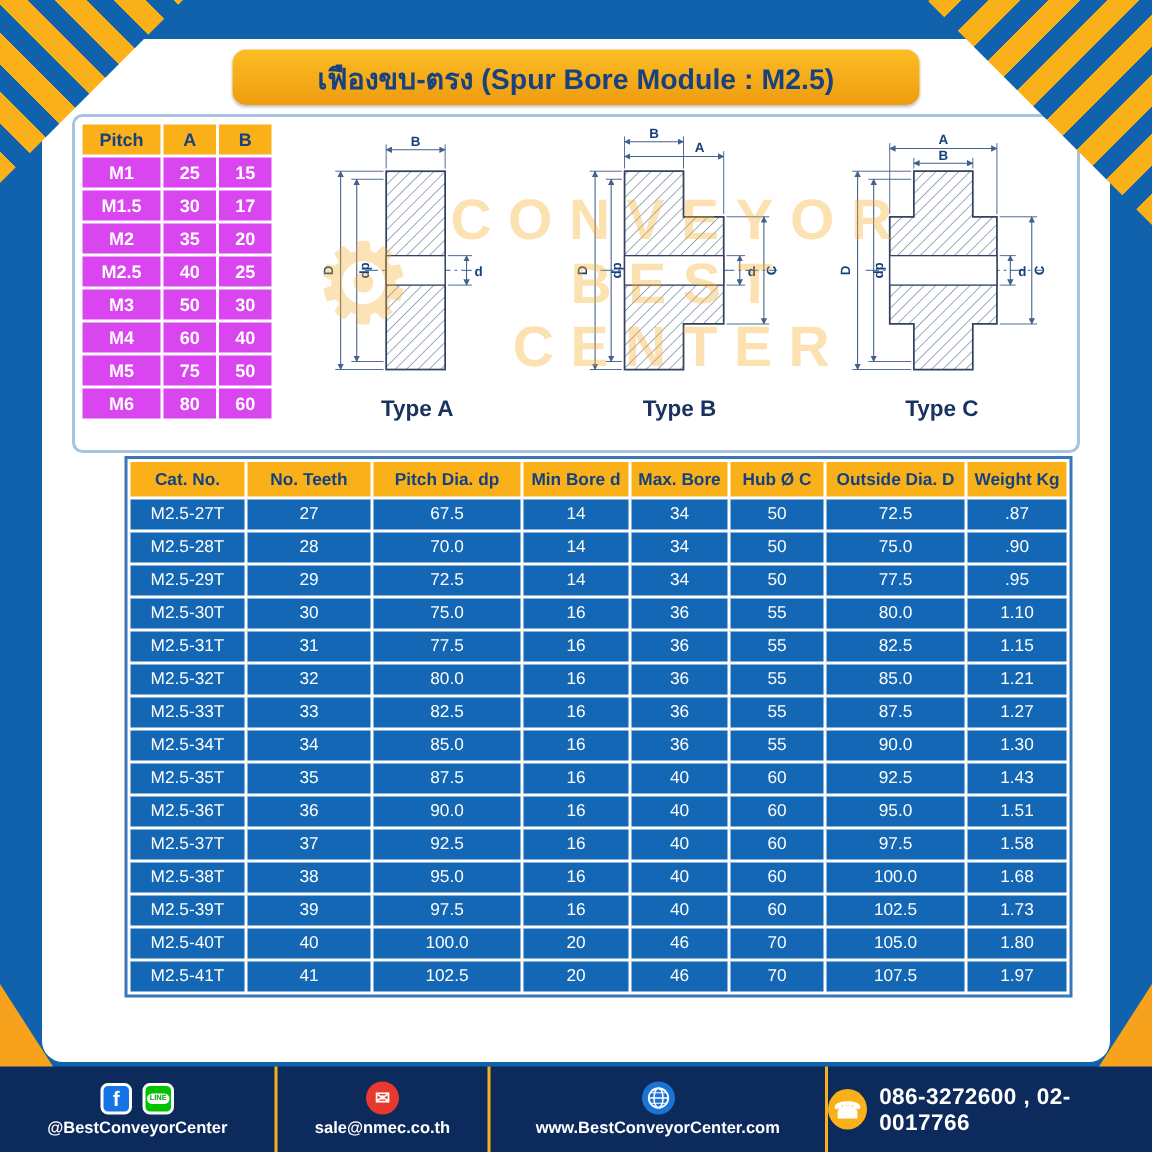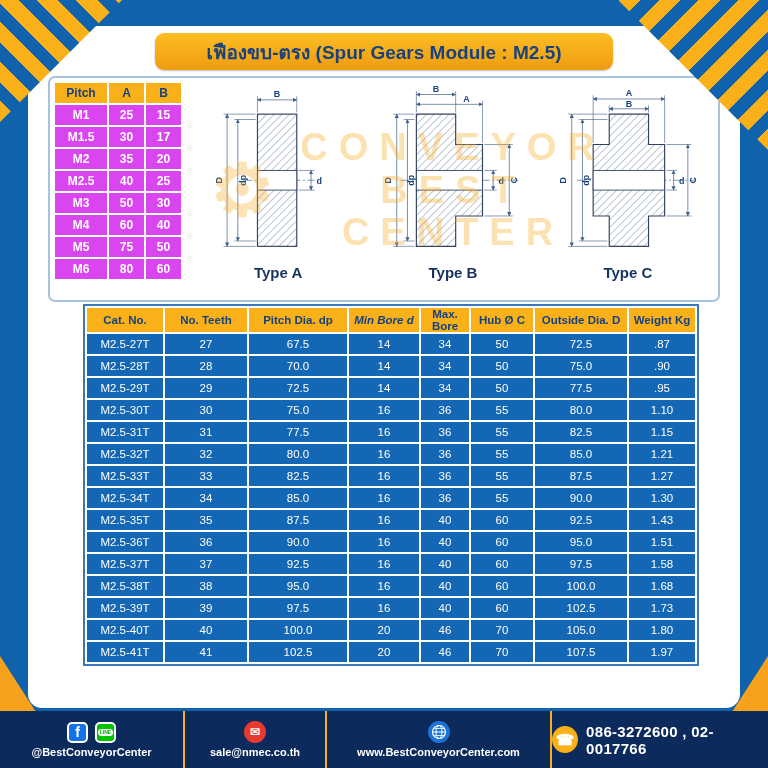--- a/index.html
+++ b/index.html
@@ -60,22 +60,22 @@
   .ext { stroke:#44618c; stroke-width:0.7; }
   .dim { stroke:#44618c; stroke-width:0.8; }
   .lbl { fill:#17417d; font-size:10px; font-weight:600; font-family:"Liberation Sans",sans-serif; }
 
   .gear-table { position:absolute; left:57px; top:280px; outline:2px solid #3a76b9; }
   .gear-table th, .gear-table td { border:2px solid #ffffff; text-align:center; }
   .gear-table th { background:#f9b019; color:#14427f; font-size:11.5px; font-weight:bold;
     height:25px; padding:0 3px;margin-left:27px; }
   .gear-table td { background:#1467b4; color:#ffffff; font-size:11.5px; height:22px; }
   .gear-table th:nth-child(1){width:78px;} .gear-table th:nth-child(2){width:84px;}
-  .gear-table th:nth-child(3){width:100px;} .gear-table th:nth-child(4){width:72px;font-style:italic;}
-  .gear-table th:nth-child(5){width:50px;} .gear-table th:nth-child(6){width:64px;}
+  .gear-table th:nth-child(3){width:100px;} .gear-table th:nth-child(4){width:72px;}
+  .gear-table th:nth-child(5){width:66px;} .gear-table th:nth-child(6){width:64px;}
   .gear-table th:nth-child(7){width:94px;} .gear-table th:nth-child(8){width:68px;}
 
   .footer { position:absolute; left:0; bottom:0; width:768px; height:57px;
     background:#0c2a5c; z-index:3; display:flex; align-items:stretch; }
   .fsec { display:flex; flex-direction:column; align-items:center; justify-content:center;
     gap:3px; color:#ffffff; font-weight:bold; }
   .fsec.s1 { flex:0 0 183px; } .fsec.s2 { flex:0 0 140px; }
   .fsec.s3 { flex:0 0 223px; } .fsec.s4 { flex:1; flex-direction:row; gap:8px; }
   .fsep { width:2px; background:#f9b019; }
   .ftext { font-size:11px; }
@@ -111,21 +111,21 @@
 
 <div class="page">
 
   <div class="corner tl"></div>
   <div class="corner tr"></div>
   <div class="corner bl"></div>
   <div class="corner br"></div>
 
   <div class="panel">
 
-    <div class="title-badge">เฟืองขบ-ตรง (Spur Gears Module : M2.5)</div>
+    <div class="title-badge">เฟืองขบ-ตรง (Spur Bore Module : M2.5)</div>
 
     <div class="top-box">
 
       <table class="pitch-table">
         <thead>
             <tr>
               <th>Pitch</th>
               <th>A</th>
               <th>B</th>
             </tr>

